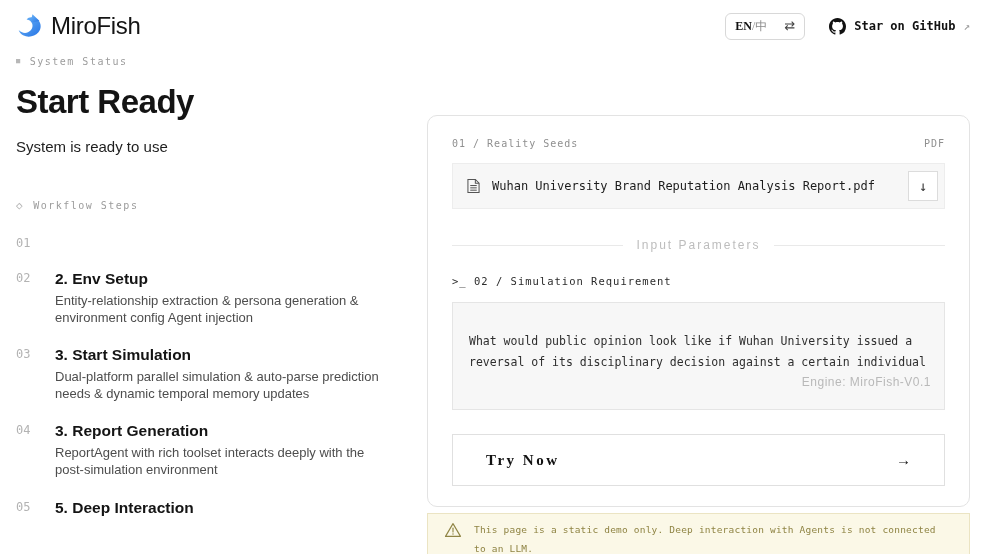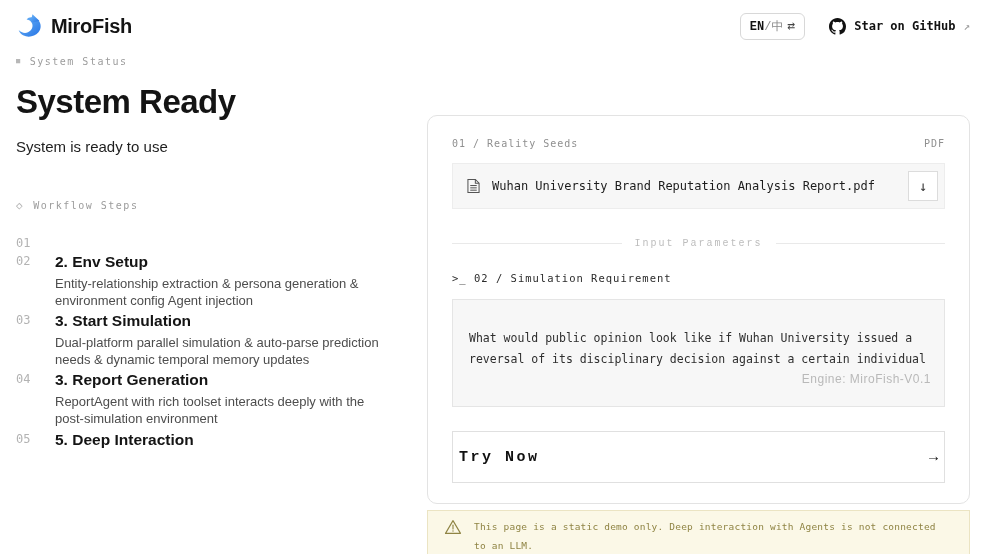--- a/index.html
+++ b/index.html
@@ -7,27 +7,27 @@
   body {
     font-family: "Liberation Sans", "DejaVu Sans", sans-serif;
     color: #141414;
     background: #ffffff;
   }
   .page { padding: 10px 14px 0 16px; }
 
   
   .header { display: flex; align-items: center; justify-content: space-between; height: 32px; }
   .brand { display: flex; align-items: center; gap: 8px; }
-  .brand-name { font-size: 20px; font-weight: 700; letter-spacing: -0.3px; }
+  .brand-name { font-size: 24px; font-weight: 400; letter-spacing: -0.3px; }
   .header-right { display: flex; align-items: center; gap: 24px; }
   .lang-btn {
-    display: flex; align-items: center; gap: 4px;
+    display: flex; align-items: center; gap: 17px;
     border: 1px solid #d8d8d8; border-radius: 6px; background: #fff;
     padding: 4px 9px; cursor: pointer;
-    font-family: Liberation Mono, monospace; font-size: 12px;
+    font-family: Liberation Serif, serif; font-size: 12px;
   }
   .lang-en { font-weight: 700; color: #111; }
   .lang-zh { color: #8a8a8a; }
   .lang-swap { color: #444; font-size: 13px; }
   .github-link { display: flex; align-items: center; gap: 8px; cursor: pointer;
     font-family: "DejaVu Sans Mono", "Liberation Mono", monospace;
     font-size: 12px; font-weight: 700; color: #111; text-decoration: none; }
   .ext-arrow { color: #9a9a9a; font-weight: 400; font-size: 11px; }
 
   
@@ -40,21 +40,21 @@
   .main { display: flex; align-items: flex-start; }
   .left-col { width: 381px; flex: none; }
   .page-title { margin-top: 16px; font-size: 33px; font-weight: 700; letter-spacing: -0.5px; line-height: 1.15; }
   .subtitle { margin-top: 17px; font-size: 15px; color: #1e1e1e; }
   .wf-label { margin-top: 45px; display: flex; align-items: center; gap: 9px;
     font-family: "DejaVu Sans Mono", "Liberation Mono", monospace;
     font-size: 10px; letter-spacing: 1.5px; color: #9c9c9c; }
   .diamond-icon { font-size: 11px; color: #b7b7b7; line-height: 1; }
   .steps { margin-top: 23px; }
   .step { display: flex; gap: 16px; }
-  .step + .step { margin-top: 2px; }
+  .step + .step { margin-top: 19px; }
   .step-num { font-family: "DejaVu Sans Mono", "Liberation Mono", monospace;
     font-size: 12px; color: #b3b3b3; width: 23px; flex: none; padding-top: 2px; }
   .step-title { font-size: 15.5px; font-weight: 700; line-height: 19px; color: #141414; }
   .step-desc { margin-top: 5px; font-size: 13px; line-height: 1.28; color: #4d4d4d; max-width: 332px; }
 
   
   .right-col { flex: 1; margin-left: 30px; margin-top: 48px; }
   .card { border: 1px solid #e3e3e3; border-radius: 10px; background: #fff; padding: 22px 24px 20px; }
   .section-head { display: flex; align-items: center; justify-content: space-between;
     font-family: "DejaVu Sans Mono", "Liberation Mono", monospace;
@@ -63,37 +63,37 @@
     display: flex; align-items: center; gap: 12px; padding: 0 6px 0 14px; }
   .file-name { flex: 1; font-family: "DejaVu Sans Mono", "Liberation Mono", monospace;
     font-size: 12px; color: #1c1c1c; white-space: nowrap; overflow: hidden; }
   .dl-btn { width: 30px; height: 30px; flex: none; border: 1px solid #dcdcdc; background: #fff;
     display: flex; align-items: center; justify-content: center;
     font-family: "DejaVu Sans Mono", "Liberation Mono", monospace;
     font-size: 14px; color: #333; cursor: pointer; }
 
   .divider { margin-top: 29px; display: flex; align-items: center; gap: 13px; }
   .divider .line { flex: 1; height: 1px; background: #e9e9e9; }
-  .divider-text { font-family: Liberation Mono, monospace;
-    font-size: 10px; letter-spacing: 2px; color: #bdbdbd; white-space: nowrap; text-align: right; }
+  .divider-text { font-family: Liberation Sans, sans-serif;
+    font-size: 12px; letter-spacing: 2px; color: #bdbdbd; white-space: nowrap; text-align: right; }
 
   .sim-label { margin-top: 23px; font-family: "DejaVu Sans Mono", "Liberation Mono", monospace;
     font-size: 10.5px; letter-spacing: 1px; color: #2b2b2b; }
   .textarea-box { position: relative; margin-top: 15px; height: 108px;
     background: #f7f7f7; border: 1px solid #e5e5e5; padding: 28px 16px;
     font-family: "DejaVu Sans Mono", "Liberation Mono", monospace;
     font-size: 11.5px; line-height: 1.85; color: #2e2e2e; cursor: text; }
   .engine-label { position: absolute; right: 13px; bottom: 16px;
     font-family: Liberation Sans, sans-serif;
     font-size: 12px; color: #b9b9b9; letter-spacing: 0.5px; }
 
   .try-btn { margin-top: 24px; width: 100%; height: 52px; border: 1px solid #e0e0e0;
     background: #fff; display: flex; align-items: center; justify-content: space-between;
-    padding: 0 6px; cursor: pointer;
-    font-family: Liberation Mono, monospace;
+    padding: 0 33px; cursor: pointer;
+    font-family: Liberation Serif, serif;
     font-size: 15px; font-weight: 700; letter-spacing: 2.5px; color: #111; }
   .try-arrow { font-weight: 400; font-size: 15px; letter-spacing: 0; }
 
   .warning-box { margin-top: 6px; border: 1px solid #ebe4c3; background: #fbf8e7;
     padding: 7px 16px; display: flex; align-items: flex-start; gap: 12px; color: #8f8444; }
   .warning-icon { flex: none; display: flex; }
   .warning-text { font-family: "DejaVu Sans Mono", "Liberation Mono", monospace;
     font-size: 9.5px; line-height: 1.95; letter-spacing: 0.2px; }
 </style>
 </head>
@@ -135,21 +135,21 @@
   </div>
 
   <div class="status-label">
     <span class="sq-icon">■</span>
     <span>System Status</span>
   </div>
 
   <div class="main">
 
     <div class="left-col">
-      <h1 class="page-title">System Ready</h1>
+      <h1 class="page-title">Start Ready</h1>
       <div class="subtitle">System is ready to use</div>
 
       <div class="wf-label">
         <span class="diamond-icon">◇</span>
         <span>Workflow Steps</span>
       </div>
 
       <div class="steps">
         <div class="step">
           <div class="step-num">01</div>

